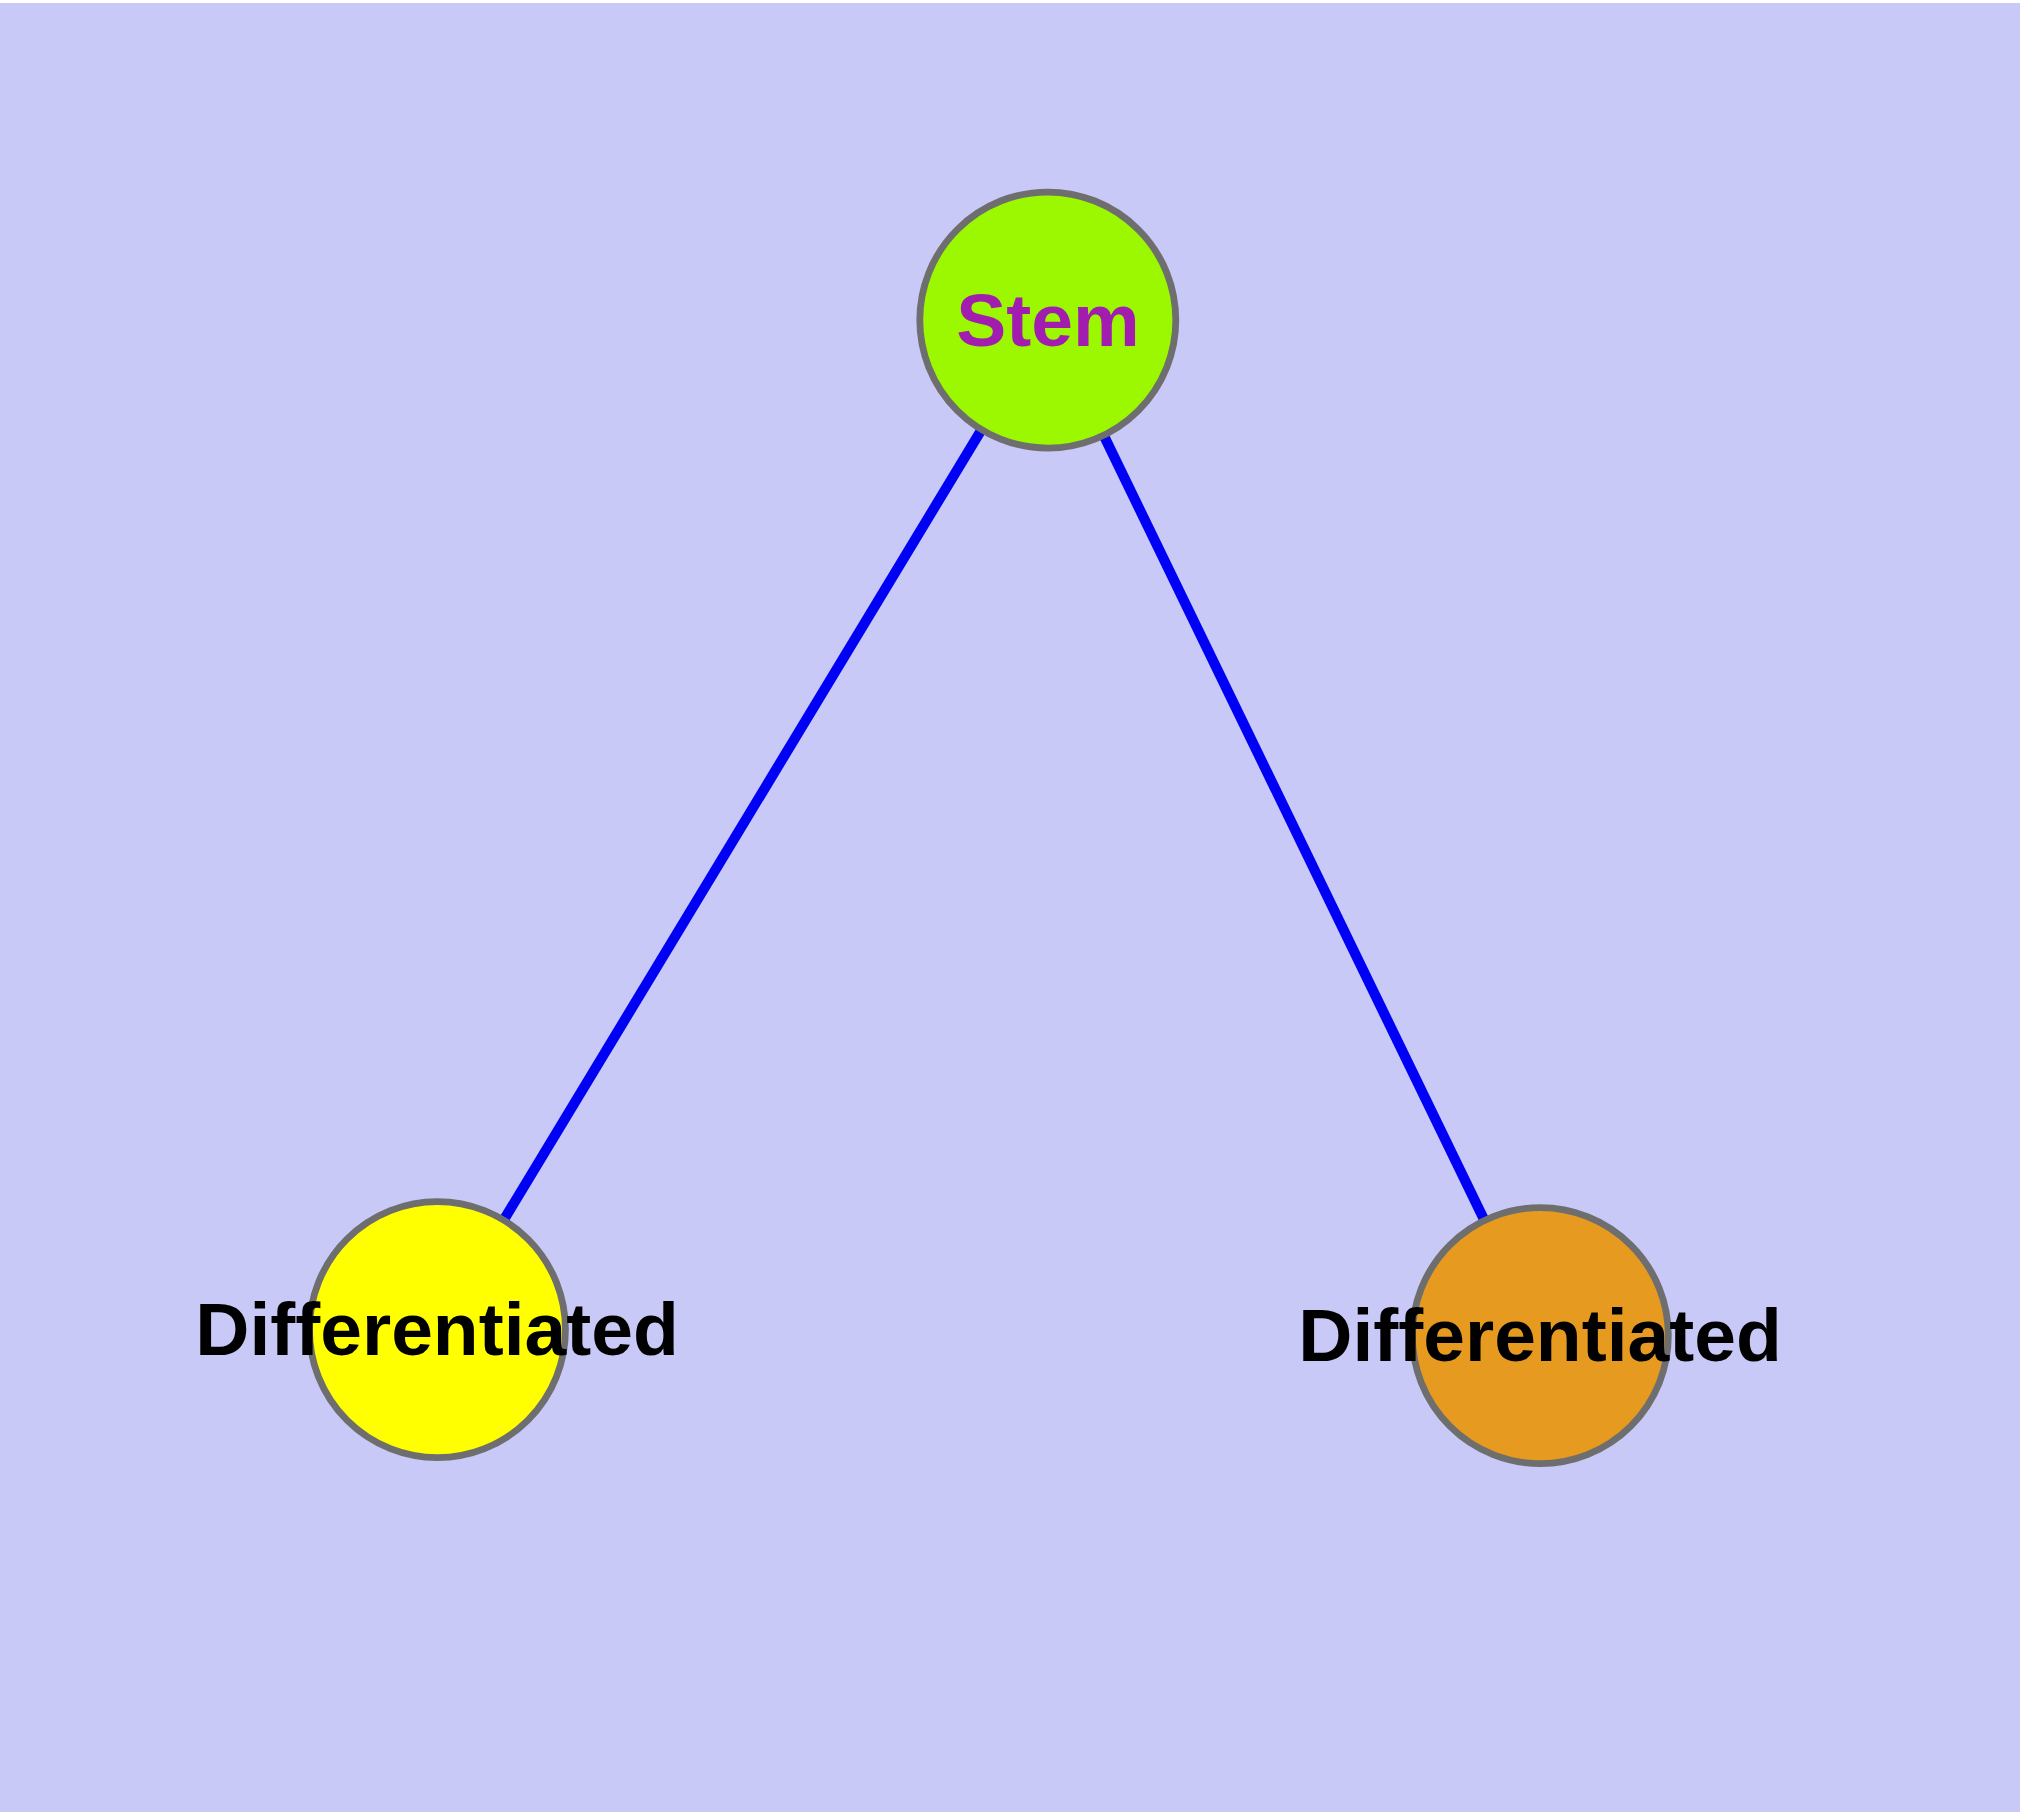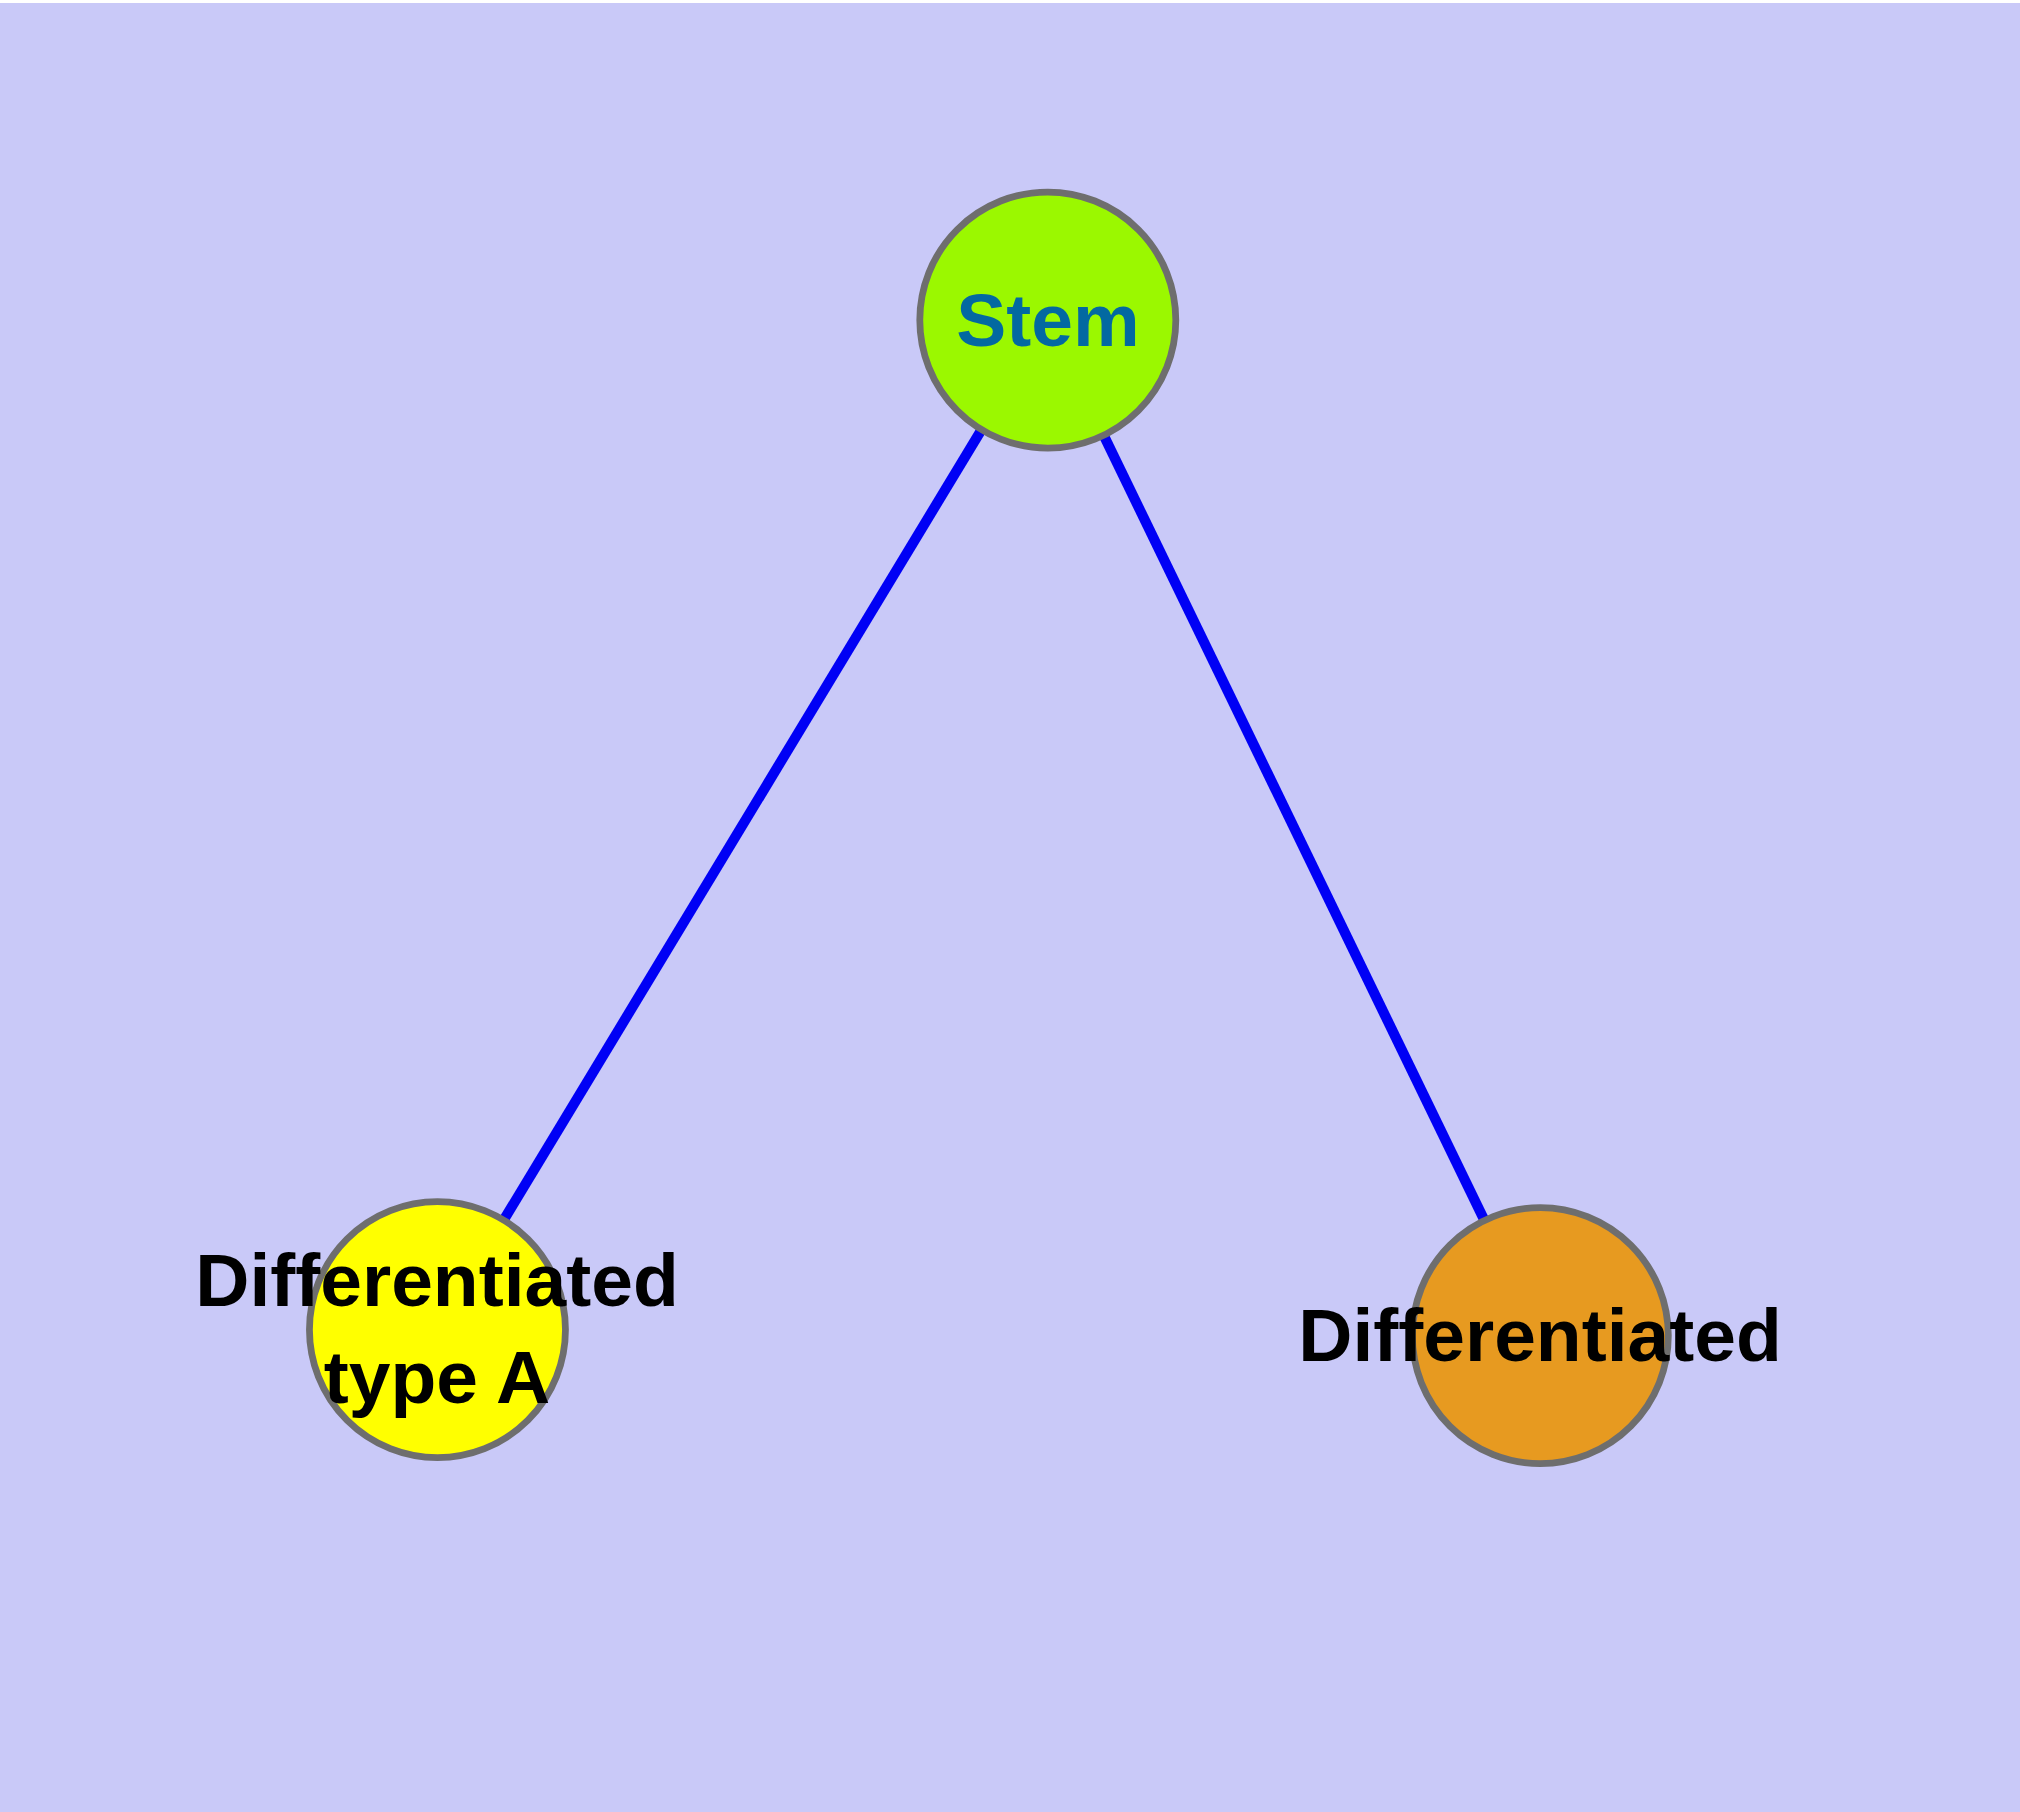--- a/index.html
+++ b/index.html
@@ -41,25 +41,24 @@
 
 <div class="stage" style="background: rgb(201, 201, 248);">
   <svg class="graph-svg" id="graph-svg" viewBox="0 0 2384 2134">
       <line x1="1236" y1="374" x2="516" y2="1565" stroke="#0000F5" stroke-width="12"></line>
       <line x1="1236" y1="374" x2="1817" y2="1572" stroke="#0000F5" stroke-width="12"></line>
       <circle cx="1236" cy="374" r="151" fill="#9BF800" stroke="#6E6E6E" stroke-width="8"></circle>
       <circle cx="516" cy="1565" r="151" fill="#FFFF00" stroke="#6E6E6E" stroke-width="8"></circle>
       <circle cx="1817" cy="1572" r="151" fill="#E79A20" stroke="#6E6E6E" stroke-width="8"></circle>
     </svg>
   <div id="labels-layer">
-      <div class="node-label" style="left: 1048px; top: 317px; color: #0369a1;">
+      <div class="node-label" style="left: 1048px; top: 317px; color: #a21caf;">
         <span>Stem</span>
       </div>
       <div class="node-label" style="left: 437px; top: 1326px; color: rgb(0, 0, 0);">
         <span>Differentiated</span>
-        <span>type A</span>
       </div>
       <div class="node-label" style="left: 1540px; top: 1332px; color: rgb(0, 0, 0);">
         <span>Differentiated</span>
       </div>
     </div>
 </div>
 
 
 </body></html>

